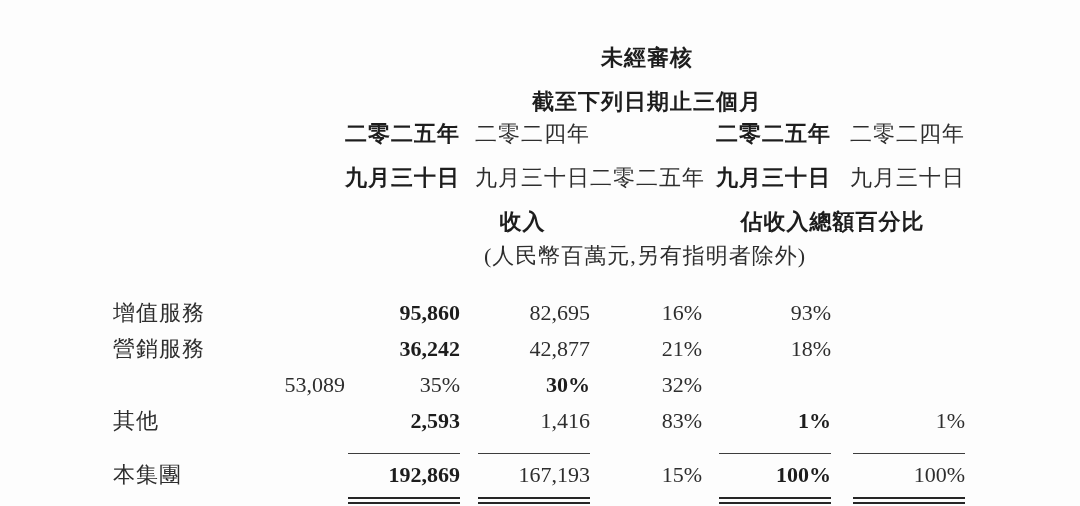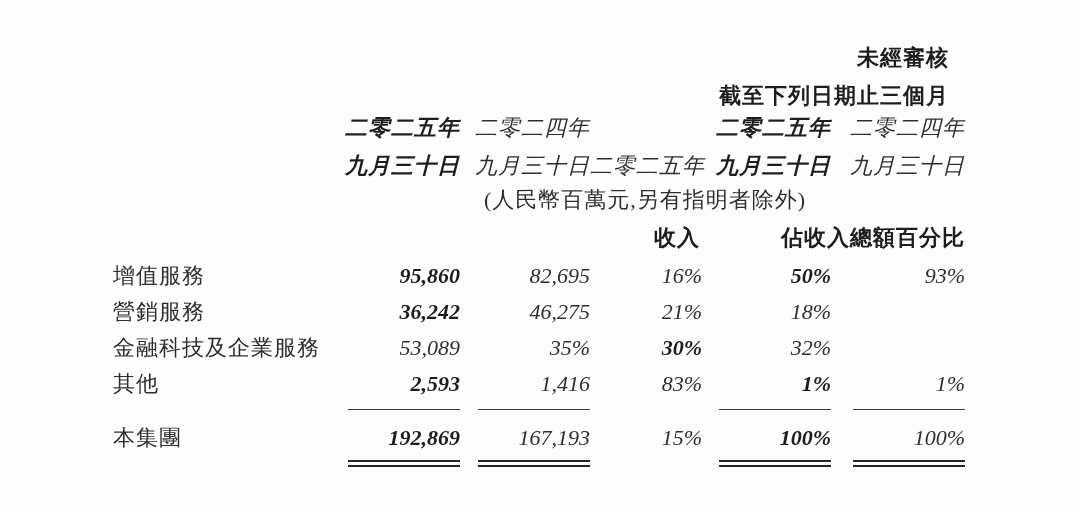--- a/index.html
+++ b/index.html
@@ -23,41 +23,41 @@
     top: 0;
     width: 852px;
   }
   .row {
     display: grid;
     grid-template-columns: 232px 115px 130px 110px 131px 134px;
   }
   .hrow { line-height: 24px; }
   .drow { line-height: 36px; height: 36px; }
   .cell { overflow: visible; white-space: nowrap; }
-  .num { text-align: right; font-style: italic; }
+  .num { text-align: right; }
   .center { text-align: center; }
-  .b { font-weight: bold; color: #1d1d1d; text-align: right; }
+  .b { font-weight: bold; color: #1d1d1d; }
   .cjk { letter-spacing: 1px; }
   .sp-all { grid-column: 2 / 7; }
   .sp-rev { grid-column: 2 / 5; }
   .sp-pct { grid-column: 5 / 7; }
   .mt46 { margin-top: 46px; }
-  .mt14 { margin-top: 14px; }
+  .mt14 { margin-top: 20px; }
   .mt10 { margin-top: 10px; }
   .mt8  { margin-top: 8px; }
-  .mt16 { margin-top: 8px; }
+  .mt16 { margin-top: 27px; }
   .mt18 { margin-top: 18px; }
   .pr16 { padding-right: 16px; }
   .pr20 { padding-right: 20px; }
   
   .lb {
     display: inline-block;
     width: 112px;
   }
-  .u1 { border-bottom: 1.5px solid #3d3d3d; padding-bottom: 7px; }
+  .u1 { border-bottom: 1.5px solid #3d3d3d; padding-bottom: 14px; }
   .u2 { border-bottom: 7px double #262626; padding-bottom: 4px; }
 </style>
 </head>
 <body>
 
 <div class="page">
   <div class="sheet">
 
     <div class="row hrow mt46">
       <div class="cell"></div>
@@ -79,50 +79,48 @@
 
     <div class="row hrow mt14">
       <div class="cell"></div>
       <div class="cell num b cjk">九月三十日</div>
       <div class="cell num cjk">九月三十日</div>
       <div class="cell num cjk">二零二五年</div>
       <div class="cell num b cjk">九月三十日</div>
       <div class="cell num cjk">九月三十日</div>
     </div>
 
-    <div class="row hrow mt10">
-      <div class="cell"></div>
-      <div class="cell sp-all center cjk pr20">(人民幣百萬元,另有指明者除外)</div>
-    </div>
-
     <div class="row hrow mt14">
       <div class="cell"></div>
       <div class="cell sp-rev center b cjk">收入</div>
       <div class="cell sp-pct center b cjk">佔收入總額百分比</div>
+    </div>
+
+    <div class="row hrow mt10">
+      <div class="cell"></div>
+      <div class="cell sp-all center cjk pr20">(人民幣百萬元,另有指明者除外)</div>
     </div>
 
     <div class="row drow mt16">
       <div class="cell cjk">增值服務</div>
       <div class="cell num"><span class="lb b">95,860</span></div>
       <div class="cell num"><span class="lb">82,695</span></div>
       <div class="cell num"><span class="lb">16%</span></div>
-      <div class="cell num"><span class="lb b">50%</span></div>
       <div class="cell num"><span class="lb">93%</span></div>
     </div>
 
     <div class="row drow">
       <div class="cell cjk">營銷服務</div>
       <div class="cell num"><span class="lb b">36,242</span></div>
-      <div class="cell num"><span class="lb">46,275</span></div>
+      <div class="cell num"><span class="lb">42,877</span></div>
       <div class="cell num"><span class="lb">21%</span></div>
       <div class="cell num"><span class="lb">18%</span></div>
     </div>
 
     <div class="row drow">
-      <div class="cell cjk">金融科技及企業服務</div>
       <div class="cell num"><span class="lb">53,089</span></div>
       <div class="cell num"><span class="lb">35%</span></div>
       <div class="cell num"><span class="lb b">30%</span></div>
       <div class="cell num"><span class="lb">32%</span></div>
     </div>
 
     <div class="row drow">
       <div class="cell cjk">其他</div>
       <div class="cell num"><span class="lb b u1">2,593</span></div>
       <div class="cell num"><span class="lb u1">1,416</span></div>

